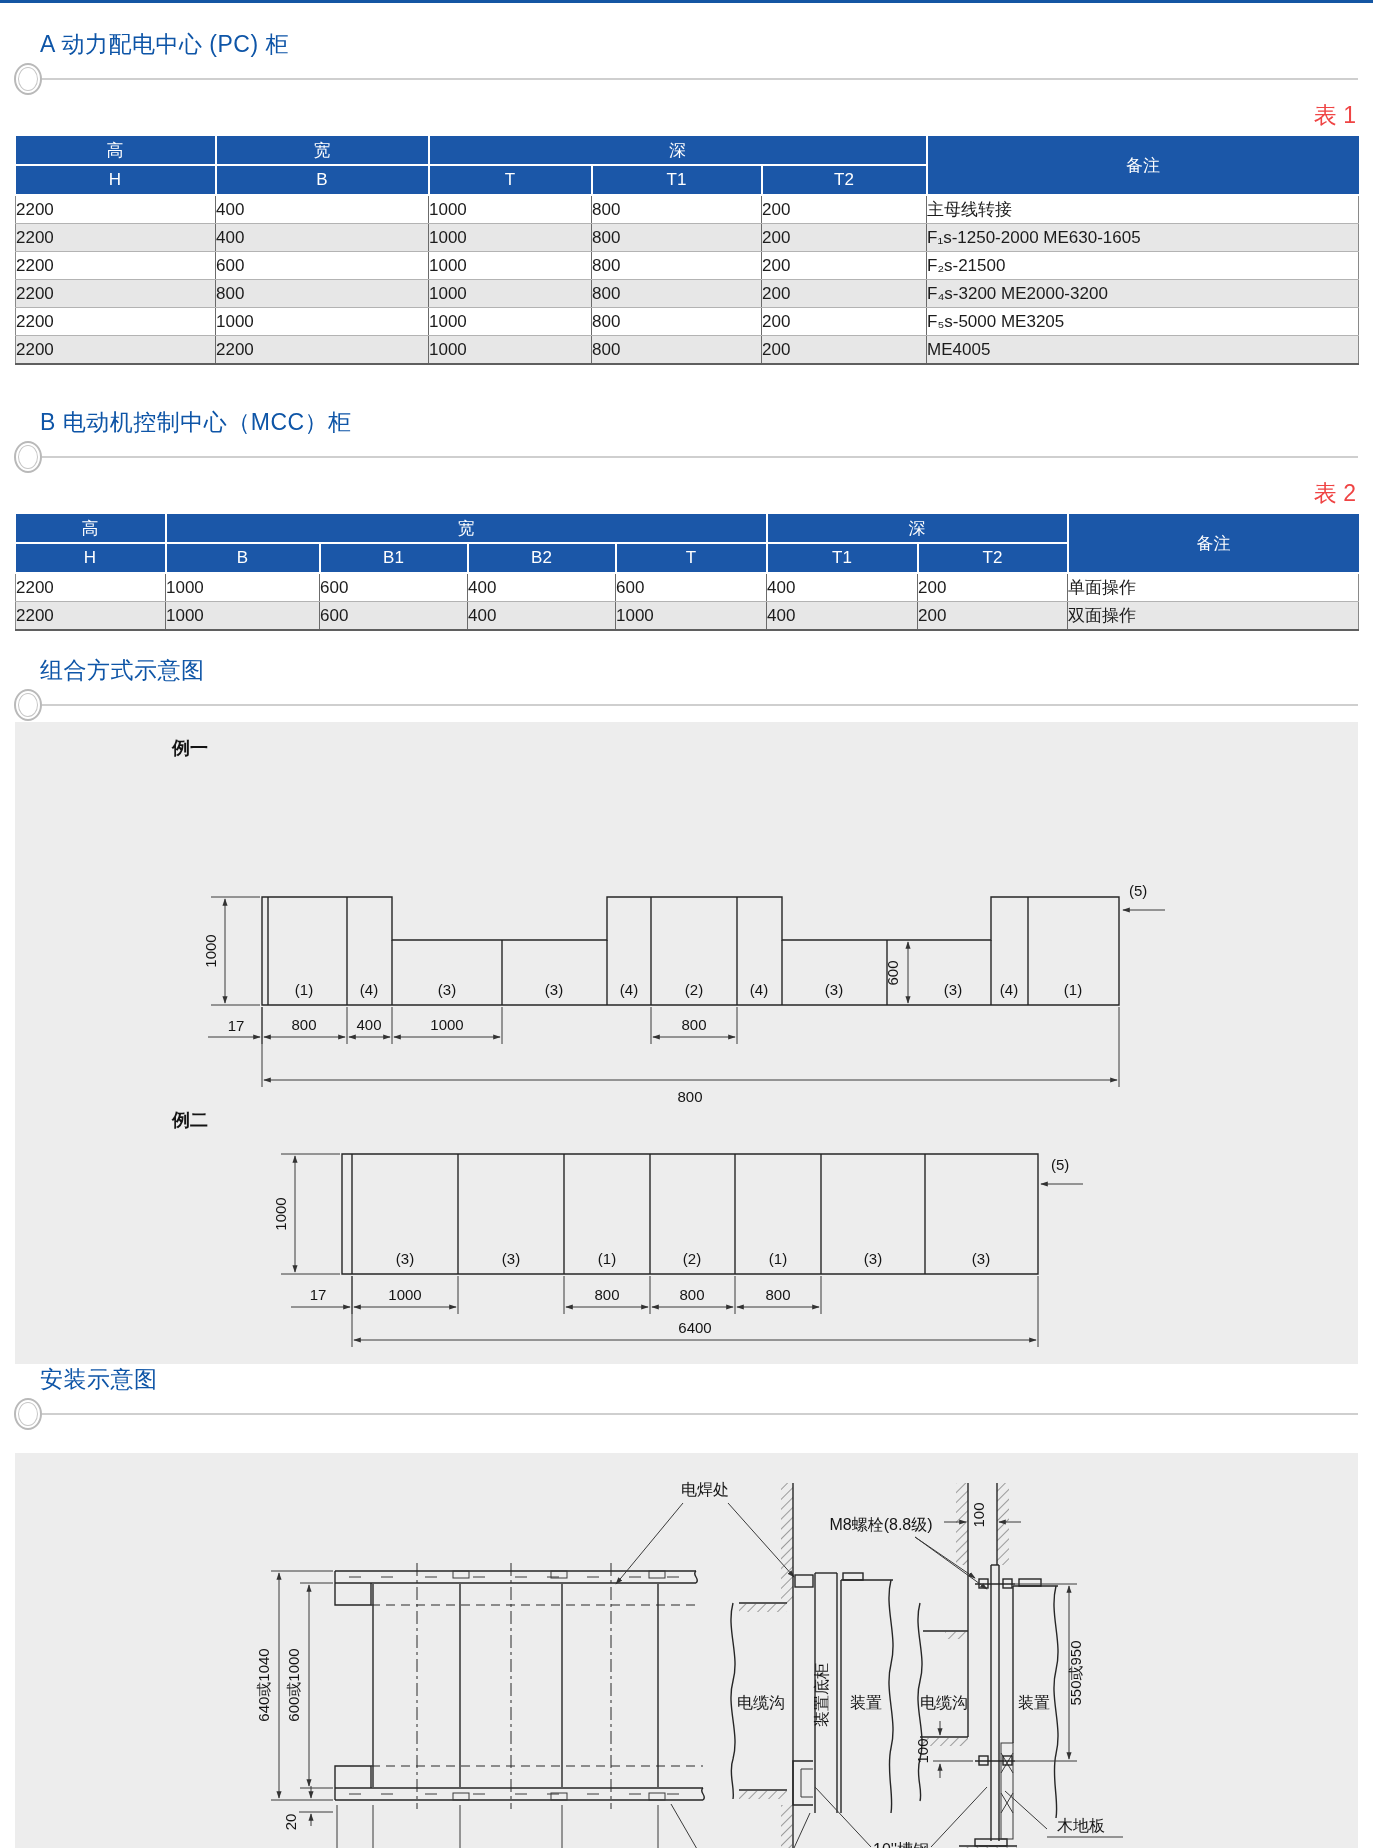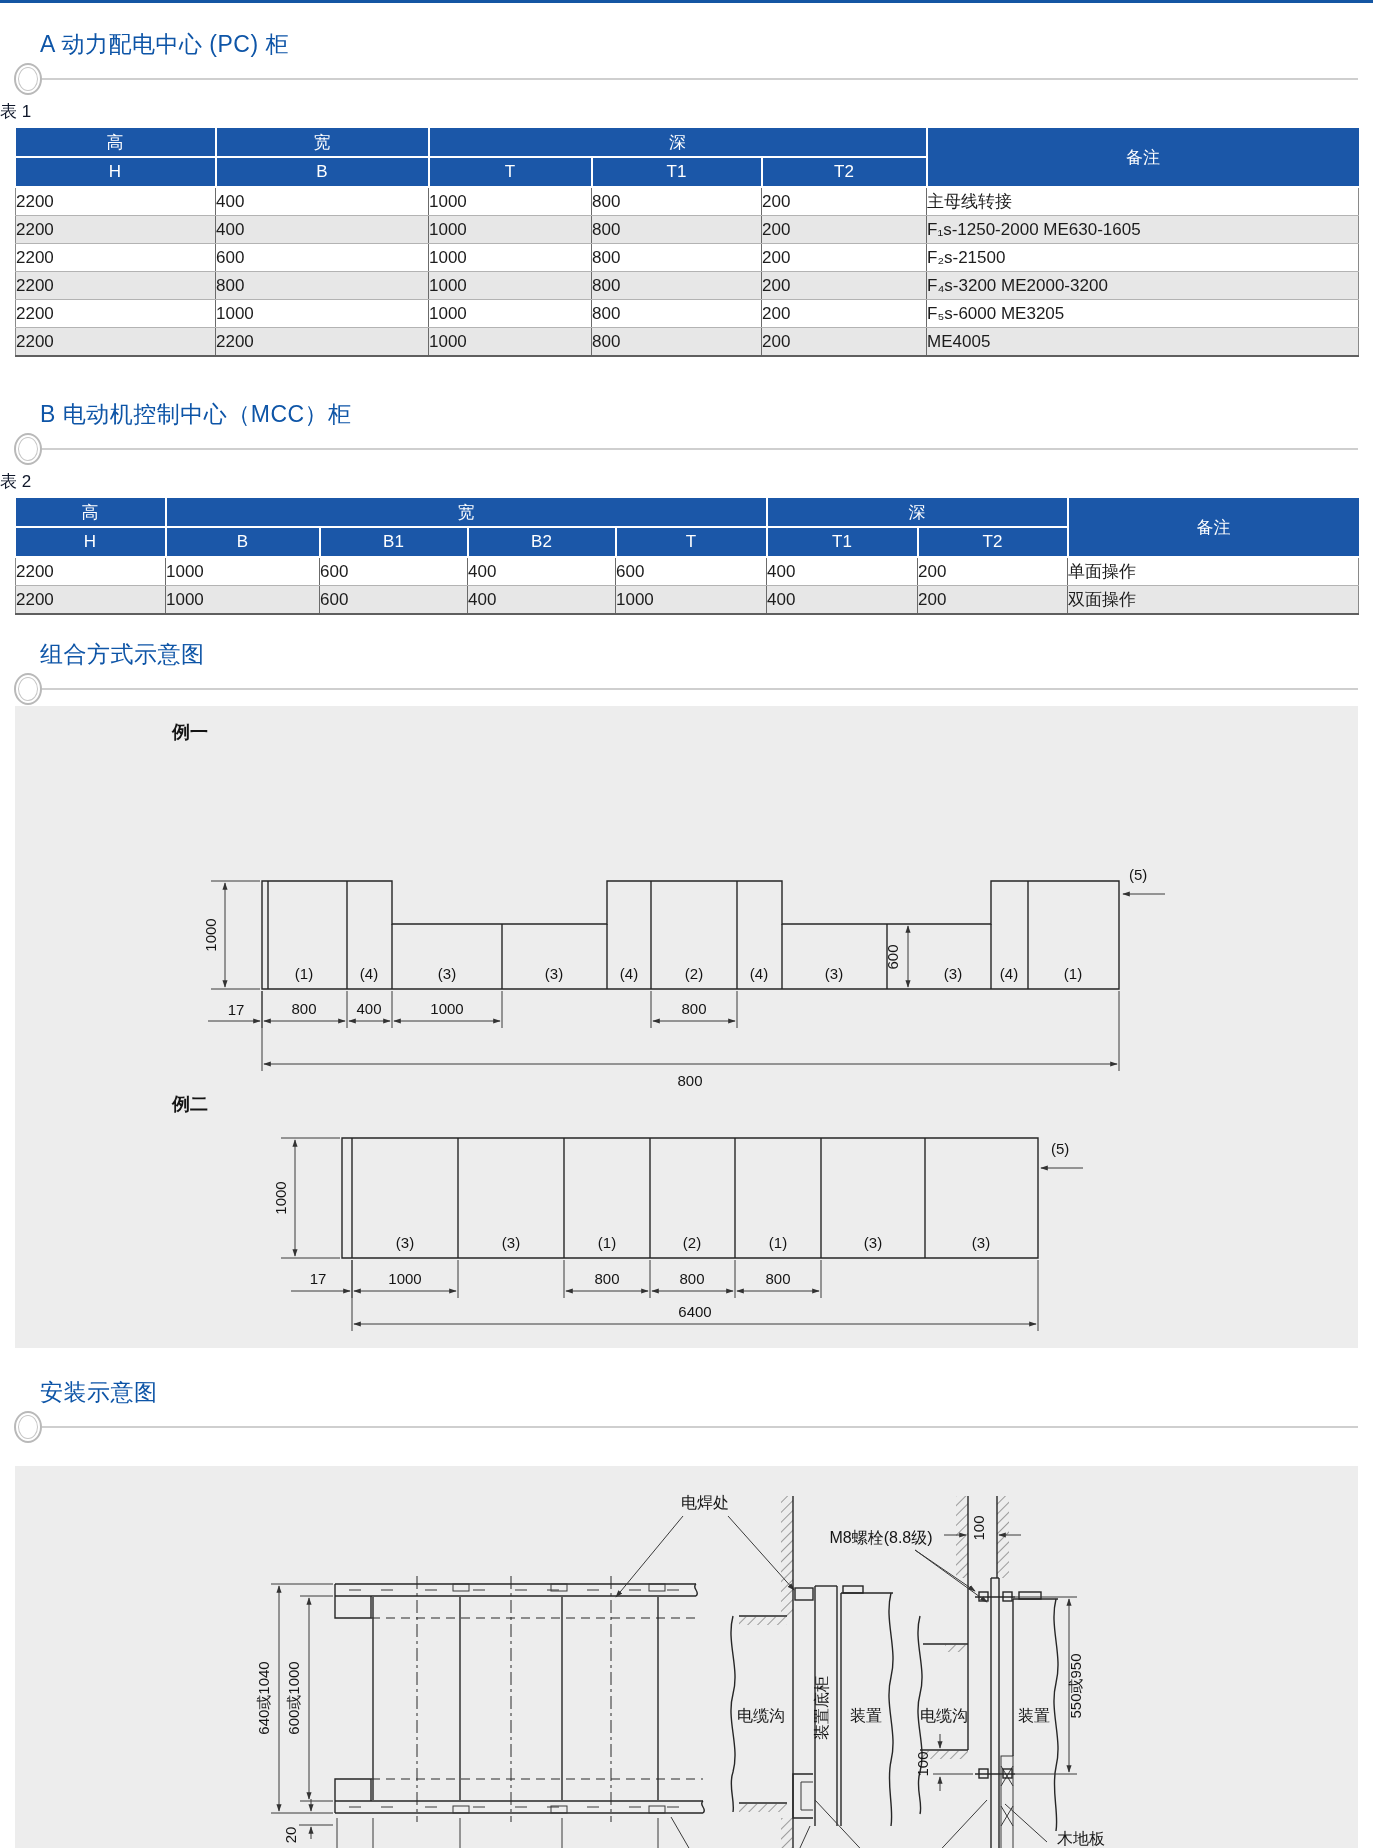--- a/index.html
+++ b/index.html
@@ -4,21 +4,21 @@
 <style>
   html,body{margin:0;padding:0}
   body{width:1373px;height:1848px;background:#fff;overflow:hidden;
        font-family:"Liberation Sans",sans-serif;color:#1c1c1c;position:relative}
   .topbar{height:3px;background:#1456a3}
   h2.sec{margin:26px 0 0 40px;font-size:23px;font-weight:400;color:#0e55a7;letter-spacing:.5px}
   .rule{display:flex;align-items:center;height:34px;margin:2px 0 0 14px}
   .ring{width:24px;height:28px;border:2px solid #b9b9b9;border-radius:50%;background:#fff;position:relative;flex:0 0 auto}
   .ring::after{content:"";position:absolute;inset:2px;border:1px solid #c6c6c6;border-radius:50%}
   .rule .line{flex:1;height:0;border-top:2px solid #cfcfcf;margin-right:15px}
-  .table-tag{text-align:left;margin:4px 17px 5px 0;font-size:17px;color:#0f172a}
+  .table-tag{text-align:right;margin:4px 17px 5px 0;font-size:23px;color:#ef4444}
   table.spec{border-collapse:collapse;margin:0 15px;table-layout:fixed;width:1343px;font-size:17px}
   table.spec thead th{background:#1b57a8;color:#fff;font-weight:400;height:28px;border:2px solid #fff;padding:0}
   table.spec thead tr:first-child th{border-top:0}
   table.spec thead th:first-child{border-left:0}
   table.spec thead th:last-child{border-right:0}
   table.spec tbody{border-left:1px solid #8a8a8a;border-right:1px solid #8a8a8a}
   table.spec tbody td{text-align:left;height:27px;padding:0;
         border-right:1px solid #6b6b6b;border-bottom:1px solid #b3b3b3}
   table.spec tbody td:last-child{border-right:0}
   table.spec tbody tr:nth-child(even){background:#e7e7e7}
@@ -104,21 +104,21 @@
         <td>800</td>
         <td>200</td>
         <td>F₄s-3200 ME2000-3200</td>
     </tr>
     <tr>
       <td>2200</td>
         <td>1000</td>
         <td>1000</td>
         <td>800</td>
         <td>200</td>
-        <td>F₅s-6000 ME3205</td>
+        <td>F₅s-5000 ME3205</td>
     </tr>
     <tr>
       <td>2200</td>
         <td>2200</td>
         <td>1000</td>
         <td>800</td>
         <td>200</td>
         <td>ME4005</td>
     </tr>
   </tbody>
@@ -305,21 +305,21 @@
     <text class="dim" x="763" y="578" text-anchor="middle">800</text>
 
     <line class="tn" x1="337" y1="554" x2="337" y2="625"></line>
     <line class="tn" x1="1023" y1="554" x2="1023" y2="625"></line>
     <line class="tn" x1="339" y1="618" x2="1021" y2="618" marker-start="url(#a1)" marker-end="url(#a1)"></line>
     <text class="dim" x="680" y="611" text-anchor="middle">6400</text>
   </g>
 </svg>
 </div>
 
-<h2 class="sec" style="margin-top:29px">安装示意图</h2>
+<h2 class="sec" style="margin-top:0">安装示意图</h2>
 <div class="rule">
   <span class="ring"></span>
   <span class="line"></span>
 </div>
 
 <div class="panel" style="margin-top:22px">
 <svg width="1343" height="480" viewBox="0 0 1343 480">
   <defs>
     <marker id="a2" viewBox="0 0 10 10" refX="8.5" refY="5" markerWidth="8" markerHeight="8" orient="auto-start-reverse">
       <path d="M0,1.8 L9.5,5 L0,8.2 Z" fill="#333"></path>

